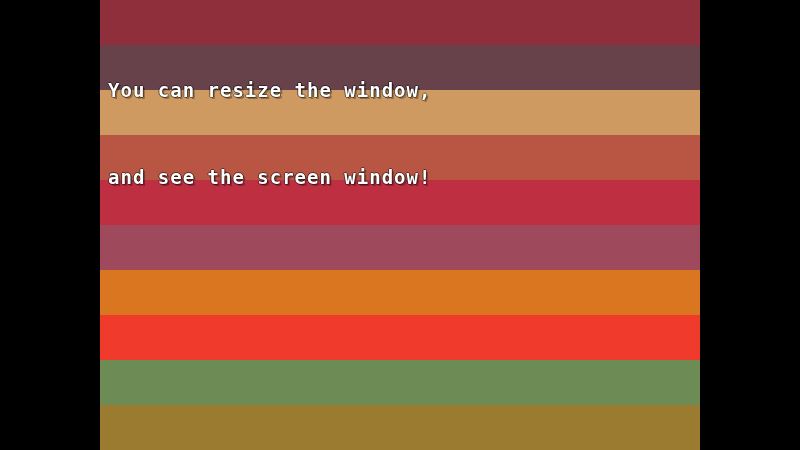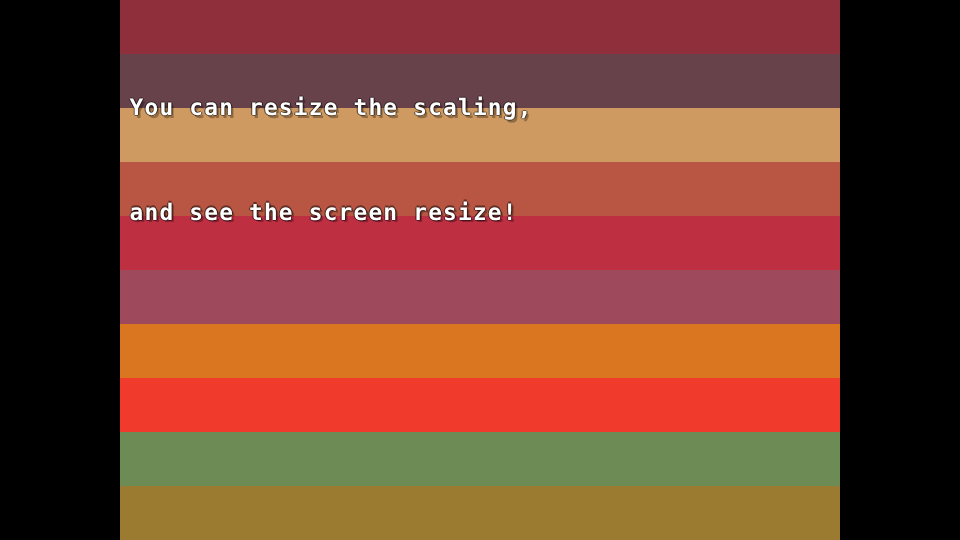--- a/index.html
+++ b/index.html
@@ -94,19 +94,19 @@
         <div class="band" style="background: rgb(184, 85, 67);"></div>
         <div class="band" style="background: rgb(191, 47, 66);"></div>
         <div class="band" style="background: rgb(158, 74, 92);"></div>
         <div class="band" style="background: rgb(219, 118, 32);"></div>
         <div class="band" style="background: rgb(239, 58, 44);"></div>
         <div class="band" style="background: rgb(108, 139, 85);"></div>
         <div class="band" style="background: rgb(155, 123, 48);"></div>
       </div>
 
     <div id="message" style="color: rgb(255, 255, 255);">
-      <span class="msg-line">You can resize the scaling,</span>
-      <span class="msg-line">and see the screen resize!</span>
+      <span class="msg-line">You can resize the window,</span>
+      <span class="msg-line">and see the screen window!</span>
     </div>
 
   </div>
 
 </div>
 
 </body></html>

